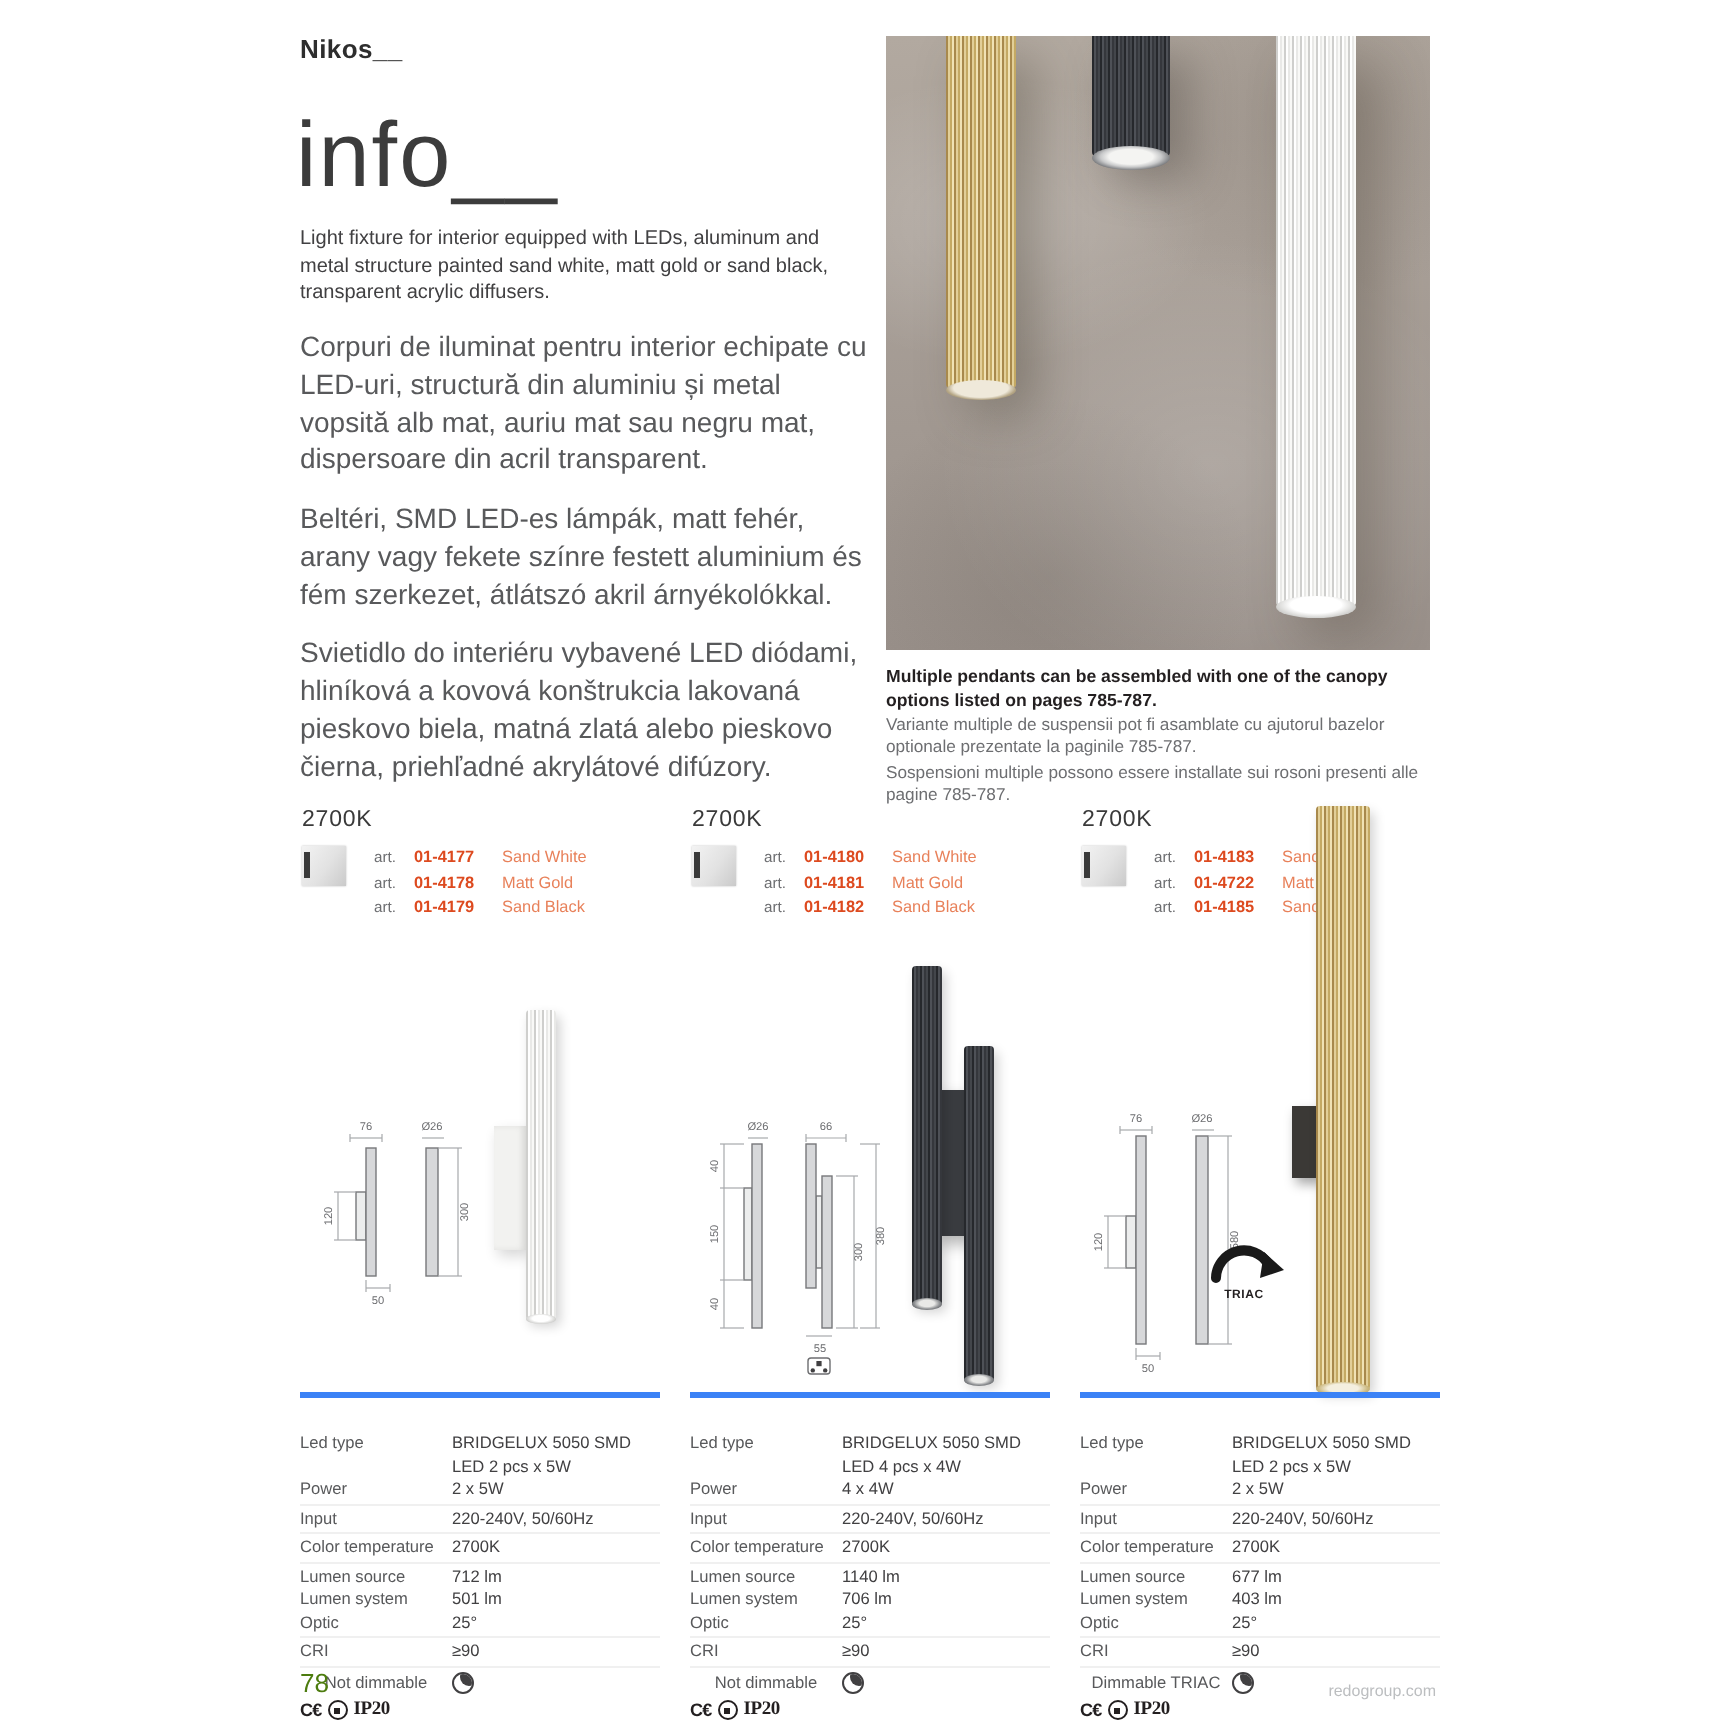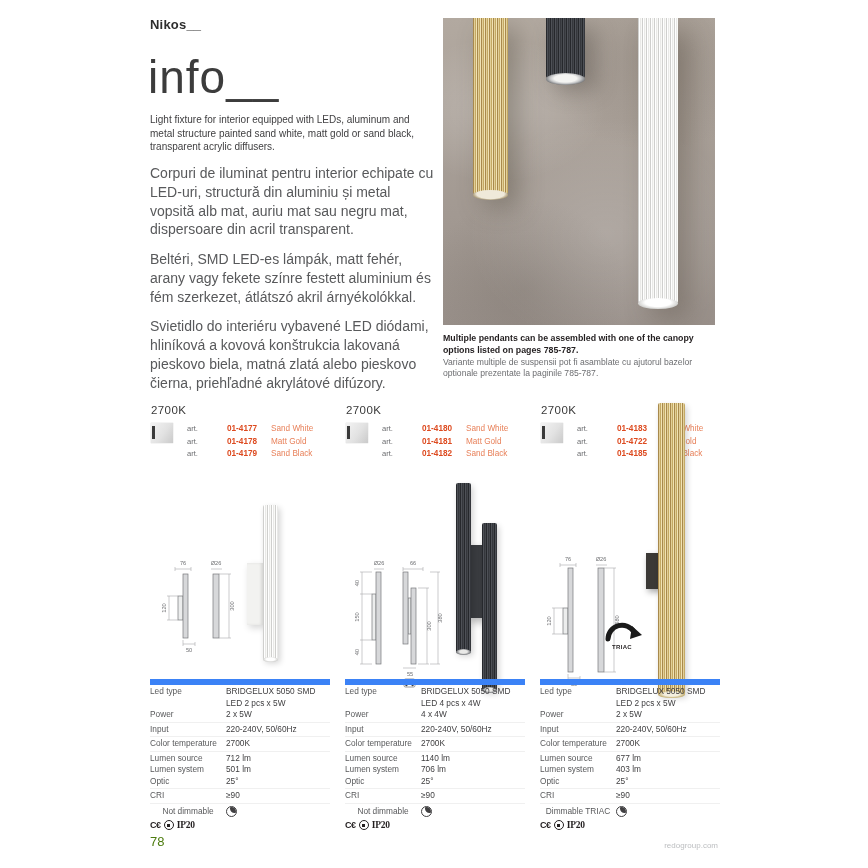--- a/index.html
+++ b/index.html
@@ -40,41 +40,41 @@
   .cap-bold{left:443px;top:333px;width:272px;font-size:8.8px;font-weight:700;color:#231f20;line-height:1.32;}
   .cap-gray{left:443px;top:357px;width:272px;font-size:8.6px;color:#6d6e71;line-height:1.33;}
   .cap-gray div{margin-bottom:1px;}
 
   
   .temp{top:404px;font-size:11.5px;color:#3a3a3a;letter-spacing:.4px;}
   .swatch{top:423px;width:22px;height:20px;background:linear-gradient(125deg,#f3f3f3 0%,#e2e2e2 55%,#cacaca 100%);box-shadow:0 0 1px rgba(0,0,0,.25);}
   .swatch span{position:absolute;left:1px;top:3px;width:3px;height:13px;background:#3a3a3a;display:block;}
   .arts{top:424px;}
   .artrow{display:flex;align-items:baseline;margin-bottom:3.6px;font-size:8.2px;line-height:9px;}
-  .artp{color:#6d6e71;width:40px;font-size:7.6px;}
+  .artp{color:#6d6e71;width:20px;font-size:7.6px;}
   .artc{font-weight:700;color:#dd4a1f;width:44px;}
   .artf{color:#e8815a;}
 
   
   svg.draw{position:absolute;overflow:visible;}
   svg .dl{stroke:#a7a9ac;stroke-width:.6;fill:none;}
   svg .bar{fill:#d7d8da;stroke:#77787b;stroke-width:.7;}
   svg .plate{fill:#eceded;stroke:#77787b;stroke-width:.7;}
   svg text{font-family:"Liberation Sans",sans-serif;font-size:5.6px;fill:#6d6e71;}
   svg text.tr{font-size:6px;font-weight:700;fill:#231f20;letter-spacing:.3px;}
 
   
   .lampart{position:absolute;}
   .lampart .plate1{position:absolute;background:#f2f2f0;box-shadow:2px 3px 7px rgba(0,0,0,.16), inset -2px 0 3px rgba(0,0,0,.07);}
   .lampart .plate2{position:absolute;background:#3a3c40;box-shadow:3px 4px 8px rgba(0,0,0,.3);}
   .lampart .bracket{position:absolute;background:#3b3936;box-shadow:2px 3px 6px rgba(0,0,0,.35);}
   .lampart .ltube{position:absolute;border-radius:2px;box-shadow:2px 3px 6px rgba(0,0,0,.18);}
 
   
-  .spec{top:679px;width:180px;border-top:6px solid #3b82f6;padding-top:0;}
+  .spec{top:696px;width:180px;border-top:3px solid #3b82f6;padding-top:16px;}
   .sgroup{border-bottom:1px solid #f0f0f0;padding:1px 0;}
   .srow{display:flex;font-size:8.3px;line-height:11.5px;}
   .sl{width:76px;color:#58595b;flex:none;}
   .sv{color:#414042;flex:1;}
   .dimrow{margin-top:2px;align-items:center;text-align:center;}
   .moon{width:9px;height:9px;border:1px solid #414042;border-radius:50%;position:relative;overflow:hidden;display:inline-block;}
   .moon span{position:absolute;width:9px;height:9px;border-radius:50%;background:#414042;left:3px;top:-3px;display:block;}
   .certrow{display:flex;align-items:center;gap:3px;margin-top:3px;}
   .ce{font-weight:700;font-size:9px;letter-spacing:-.4px;color:#231f20;}
   .enec{width:8px;height:8px;border:1px solid #231f20;border-radius:50%;display:inline-block;position:relative;}
@@ -101,20 +101,21 @@
   <div class="tube gold-ribs" style="left:30px;width:35px;height:178px;box-shadow:10px 14px 24px rgba(70,62,50,.35);"></div>
   <div class="cap" style="left:30px;top:172px;width:35px;height:10px;background:radial-gradient(ellipse at 50% 40%,#efe9da 0 55%,#b3a483 70%,#8d7f5c 100%);"></div>
   <div class="tube dark-ribs" style="left:103px;width:39px;height:62px;box-shadow:10px 12px 22px rgba(60,55,48,.35);"></div>
   <div class="cap" style="left:103px;top:55px;width:39px;height:12px;background:radial-gradient(ellipse at 50% 45%,#f4f4f2 0 40%,#c9cacb 55%,#55575b 80%,#2d2f33 100%);"></div>
   <div class="tube white-ribs" style="left:195px;width:40px;height:287px;box-shadow:12px 16px 26px rgba(70,62,50,.32);"></div>
   <div class="cap" style="left:195px;top:280px;width:40px;height:11px;background:radial-gradient(ellipse at 50% 40%,#ffffff 0 45%,#dcdcda 65%,#9a9a98 100%);"></div>
 </div>
 <div class="abs cap-bold">Multiple pendants can be assembled with one of the canopy options listed on pages 785-787.</div>
 <div class="abs cap-gray">
   <div>Variante multiple de suspensii pot fi asamblate cu ajutorul bazelor optionale prezentate la paginile 785-787.</div>
+  <div>Sospensioni multiple possono essere installate sui rosoni presenti alle pagine 785-787.</div>
 </div>
 
 <div class="abs temp" style="left:151px;">2700K</div>
 <div class="abs swatch" style="left:151px;">
     <span></span>
   </div>
 <div class="abs arts" style="left:187px;">
   <div class="artrow">
     <span class="artp">art.</span>
     <span class="artc">01-4177</span>

